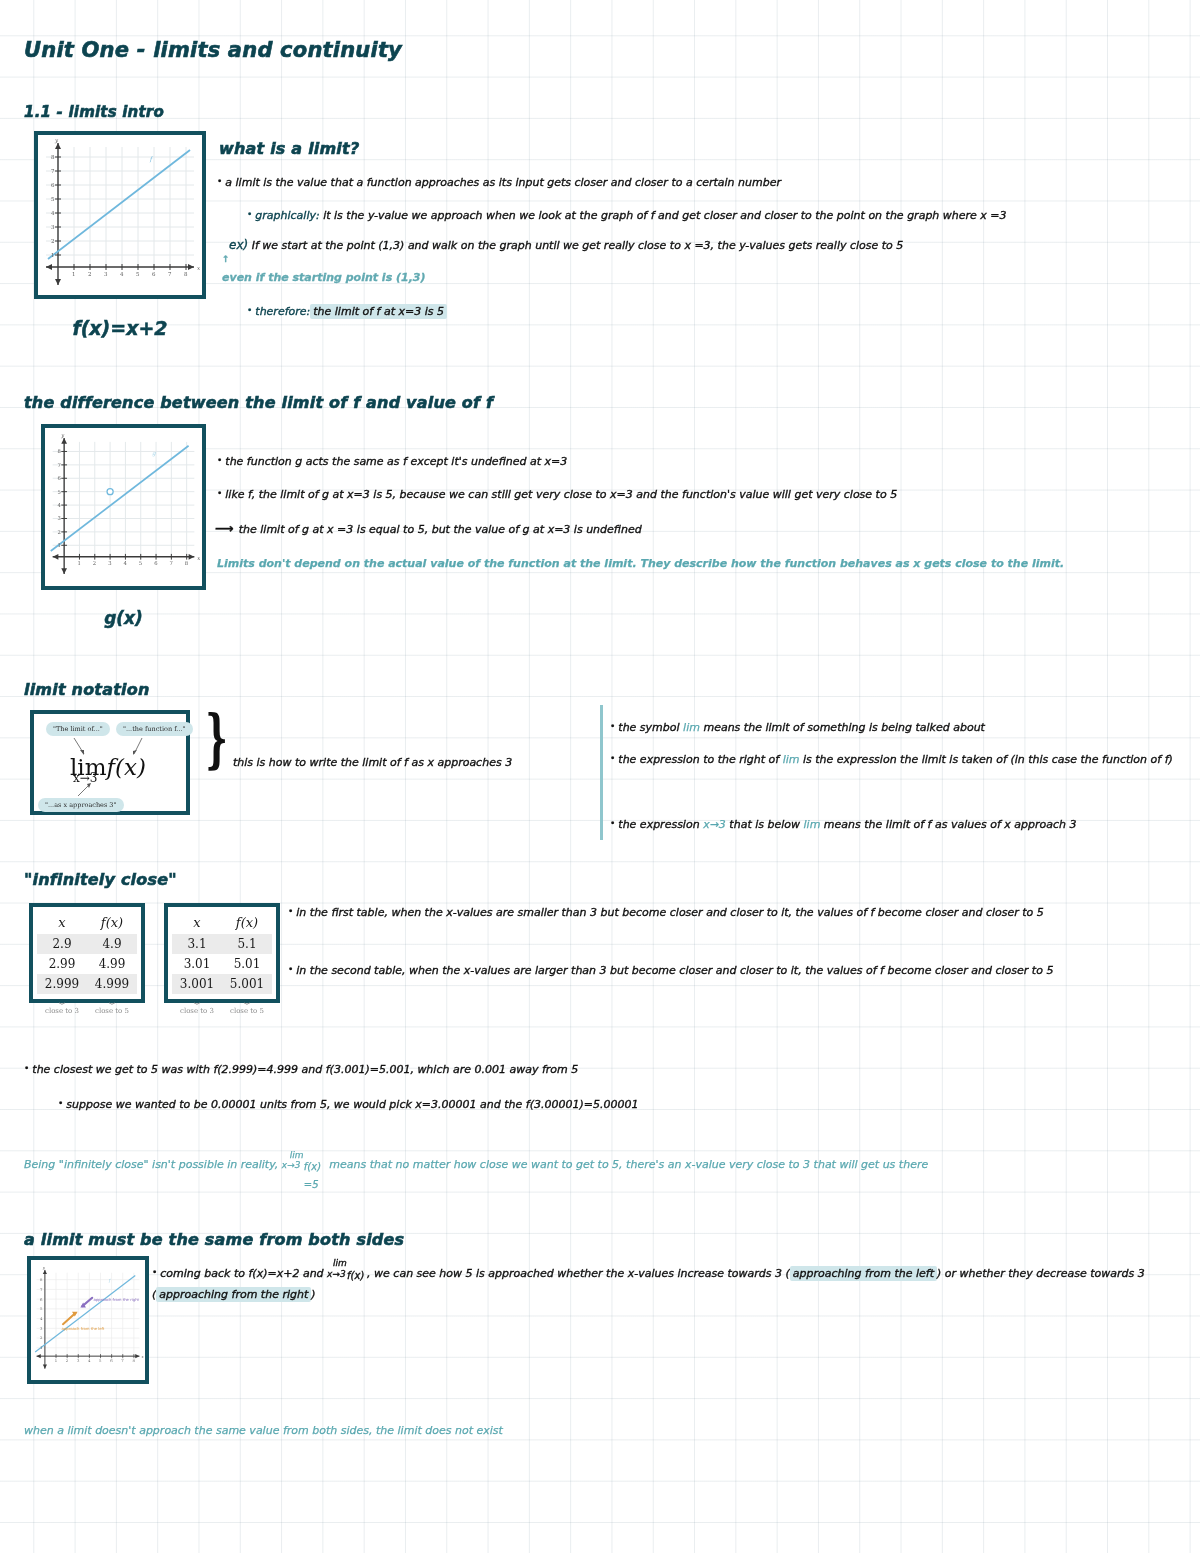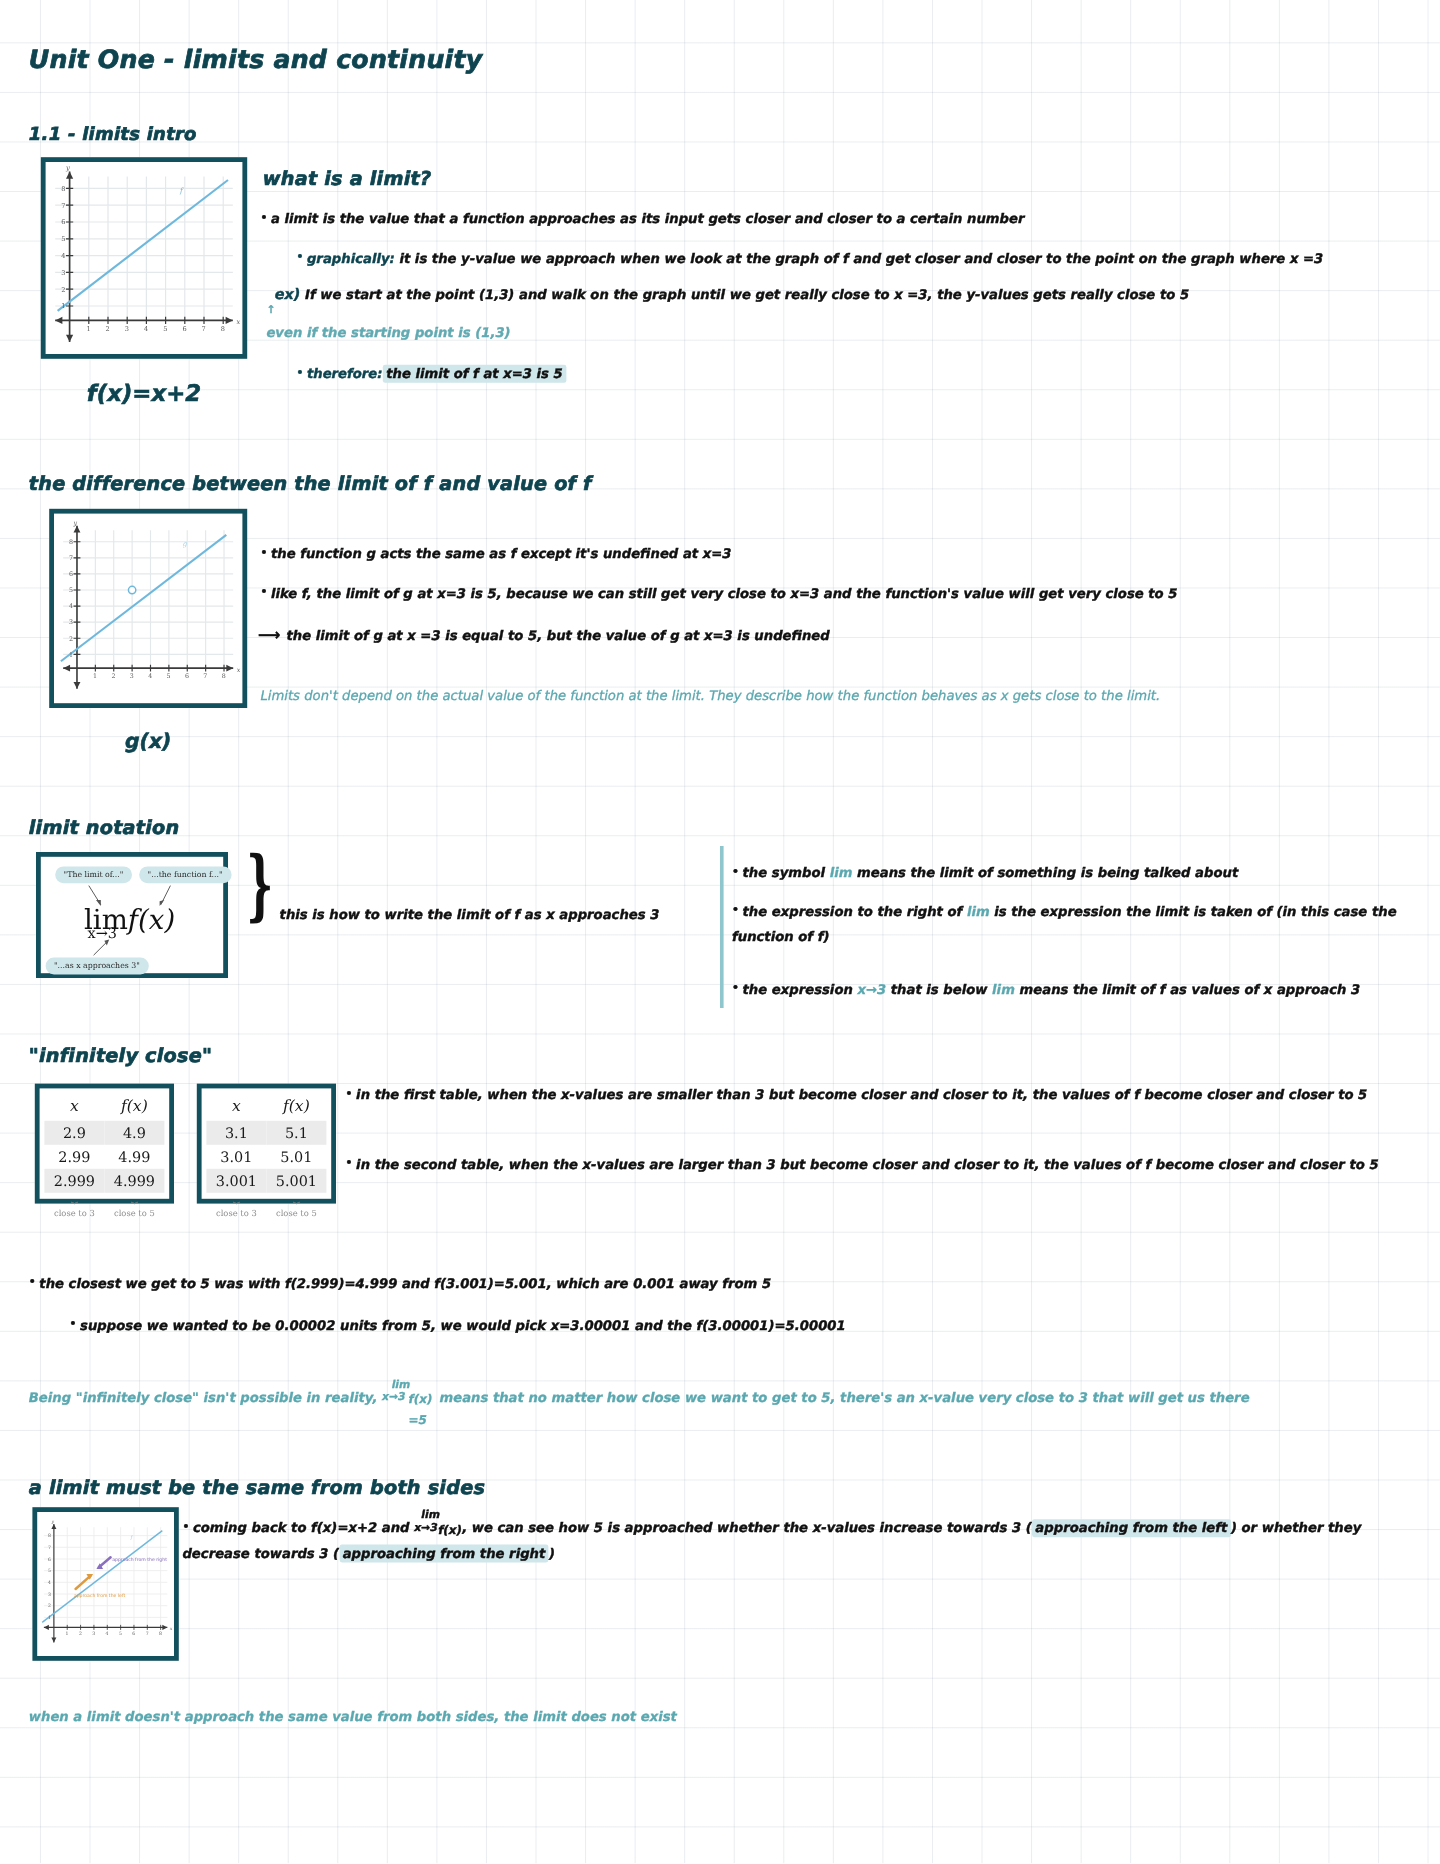--- a/index.html
+++ b/index.html
@@ -27,21 +27,21 @@
     font-family:"DejaVu Sans",sans-serif;
     font-weight:bold;font-style:italic;
     color:#0d4450;letter-spacing:.2px;
     -webkit-text-stroke:.6px #0d4450;
   }
   .hdr-unit{font-size:21px;}
   .hdr-sub{font-size:15px;}
   .hdr-sec{font-size:16px;}
   .hw{
     font-family:"DejaVu Sans",sans-serif;
-    font-style:italic;font-weight:bold;
+    font-style:italic;font-weight:normal;
     color:#111111;font-size:11px;line-height:1.75;
     -webkit-text-stroke:.35px #111;
   }
   .hw.teal{color:#0d4450;-webkit-text-stroke:.35px #0d4450;}
   .hw.faint{color:#62aab2;-webkit-text-stroke:.3px #62aab2;font-weight:bold;}
   .hw.lite{color:#5aa8b0;-webkit-text-stroke:.25px #5aa8b0;}
   .hl{background:#cfe6ea;padding:1px 3px;border-radius:2px;}
   .bullet::before{content:"\2022";margin-right:3px;font-size:9px;vertical-align:2px;}
 
   
@@ -266,21 +266,21 @@
 
   <div class="abs hw bullet" style="left:217px;top:452px;width:960px;">the function g acts the same as f except it's undefined at x=3</div>
 
   <div class="abs hw bullet" style="left:217px;top:485px;width:960px;">like f, the limit of g at x=3 is 5, because we can still get very close to x=3 and the function's value will get very close to 5</div>
 
   <div class="abs" style="left:215px;top:518px;width:960px;">
     <span class="hw arrowglyph" style="font-size:13px;">⟶</span>
     <span class="hw">the limit of g at x =3 is equal to 5, but the value of g at x=3 is undefined</span>
   </div>
 
-  <div class="abs hw lite" style="left:217px;top:554px;width:960px;font-weight:normal;margin-top:16px;">Limits don't depend on the actual value of the function at the limit. They describe how the function behaves as x gets close to the limit.</div>
+  <div class="abs hw lite" style="left:217px;top:554px;width:960px;font-weight:bold;">Limits don't depend on the actual value of the function at the limit. They describe how the function behaves as x gets close to the limit.</div>
 
   <div class="abs hdr1 hdr-sec" style="left:24px;top:680px;">limit notation</div>
 
   <div class="limbox" style="left:30px;top:710px;width:160px;height:105px;">
     <div class="pill" style="left:12px;top:8px;">"The limit of..."</div>
     <div class="pill" style="left:82px;top:8px;">"...the function f..."</div>
     <div class="pill" style="left:4px;top:84px;">"...as x approaches 3"</div>
     <svg class="abs" style="left:0;top:0;" width="160" height="105">
       <line x1="40" y1="24" x2="50" y2="40" stroke="#555" stroke-width=".8"></line>
       <polygon points="50,41 46,36 50,36" fill="#555"></polygon>
@@ -376,21 +376,21 @@
     </tbody>
       </table>
   </div>
 
   <div class="abs hw bullet" style="left:288px;top:903px;width:890px;">in the first table, when the x-values are smaller than 3 but become closer and closer to it, the values of f become closer and closer to 5</div>
 
   <div class="abs hw bullet" style="left:288px;top:961px;width:890px;">in the second table, when the x-values are larger than 3 but become closer and closer to it, the values of f become closer and closer to 5</div>
 
   <div class="abs hw bullet" style="left:24px;top:1060px;width:1000px;">the closest we get to 5 was with f(2.999)=4.999 and f(3.001)=5.001, which are 0.001 away from 5</div>
 
-  <div class="abs hw bullet" style="left:58px;top:1095px;width:1000px;">suppose we wanted to be 0.00002 units from 5, we would pick x=3.00001 and the f(3.00001)=5.00001</div>
+  <div class="abs hw bullet" style="left:58px;top:1095px;width:1000px;">suppose we wanted to be 0.00001 units from 5, we would pick x=3.00001 and the f(3.00001)=5.00001</div>
 
   <div class="abs" style="left:24px;top:1153px;width:1160px;">
     <span class="hw lite">Being "infinitely close" isn't possible in reality, </span><span style="display:inline-block;position:relative;width:44px;height:12px;vertical-align:-2px;">
       <span class="hw lite" style="position:absolute;left:8px;top:-10px;font-size:9px;">lim</span>
       <span class="hw lite" style="position:absolute;left:0px;top:0px;font-size:9px;">x→3</span>
       <span class="hw lite" style="position:absolute;left:22px;top:0px;font-size:10px;">f(x) =5</span>
     </span><span class="hw lite"> means that no matter how close we want to get to 5, there's an x-value very close to 3 that will get us there</span>
   </div>
 
   <div class="abs hdr1 hdr-sec" style="left:24px;top:1230px;">a limit must be the same from both sides</div>

